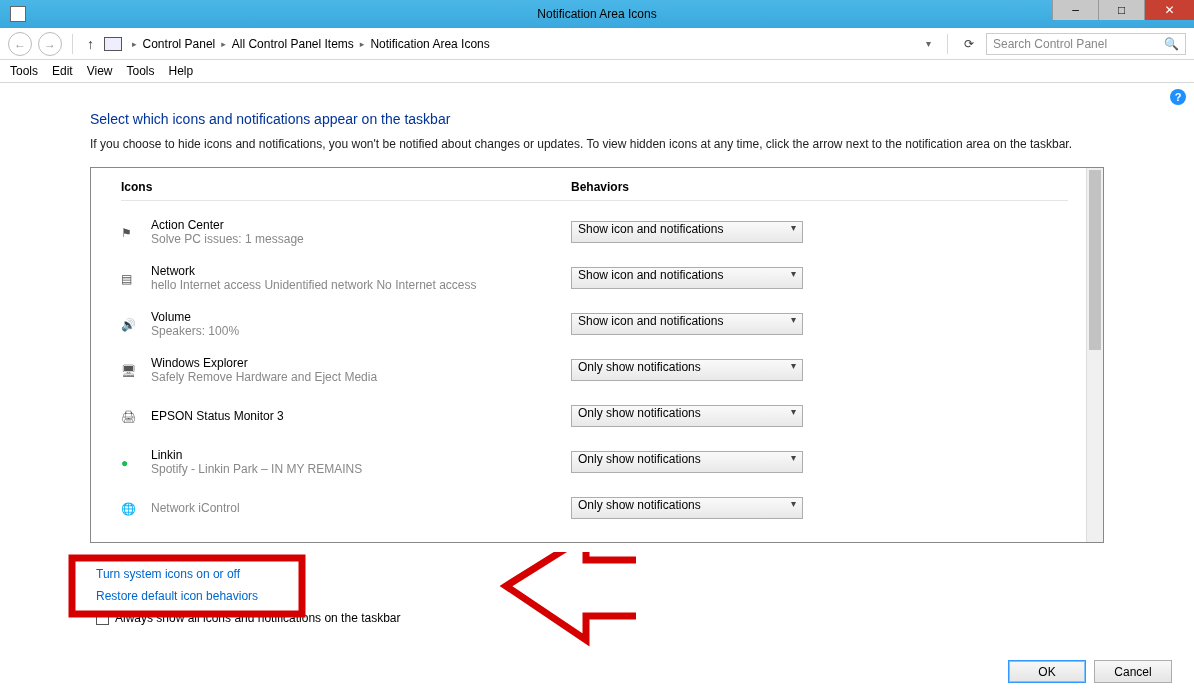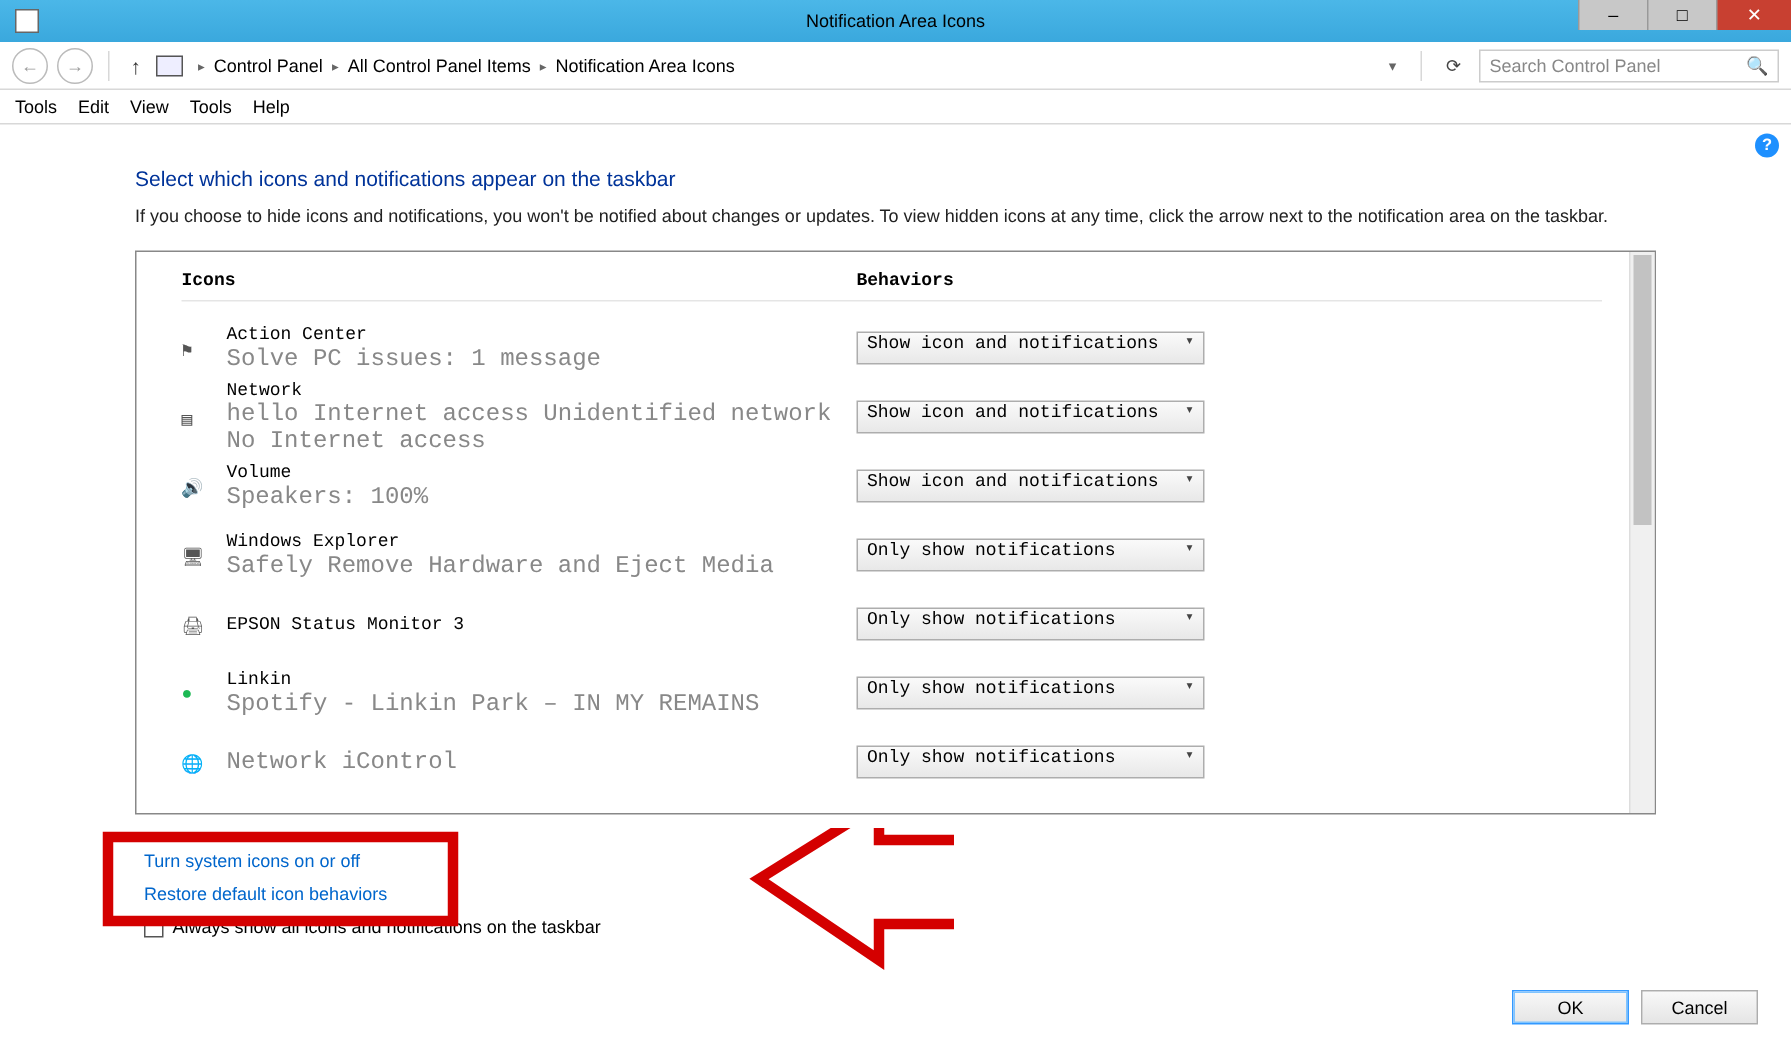--- a/index.html
+++ b/index.html
@@ -137,21 +137,20 @@
     border: 1px solid #888;
     height: 376px;
     position: relative;
     background:#fff;
   }
   .listbox {
     position:absolute;
     left:0;top:0;right:17px;bottom:0;
     padding: 10px 18px 10px 30px;
     overflow:hidden;
-    font-family:Liberation Mono, monospace;
   }
   .scrollbar {
     position:absolute;
     right:0;top:0;bottom:0;
     width:17px;
     background:#f0f0f0;
     border-left:1px solid #ddd;
   }
   .scroll-thumb{
     position:absolute;
@@ -179,21 +178,21 @@
     display:flex;align-items:flex-start;justify-content:flex-start;
     padding-top:2px;
     color:#555;
   }
   .row .textcell {
     flex: 0 0 420px;
     display:flex;flex-direction:column;
     justify-content:center;
   }
   .row .textcell .t1 { font-size:12px;color:#000;}
-  .row .textcell .t2 { font-size:16px;color:#888;}
+  .row .textcell .t2 { font-size:12px;color:#888;}
   .row .selectcell {
     flex:1;
     display:flex;align-items:center;
   }
   .dropdown {
     width: 232px;
     height: 22px;
     border:1px solid #adadad;
     background: linear-gradient(#fafafa,#e8e8e8);
     display:flex;align-items:flex-start;justify-content:space-between;

